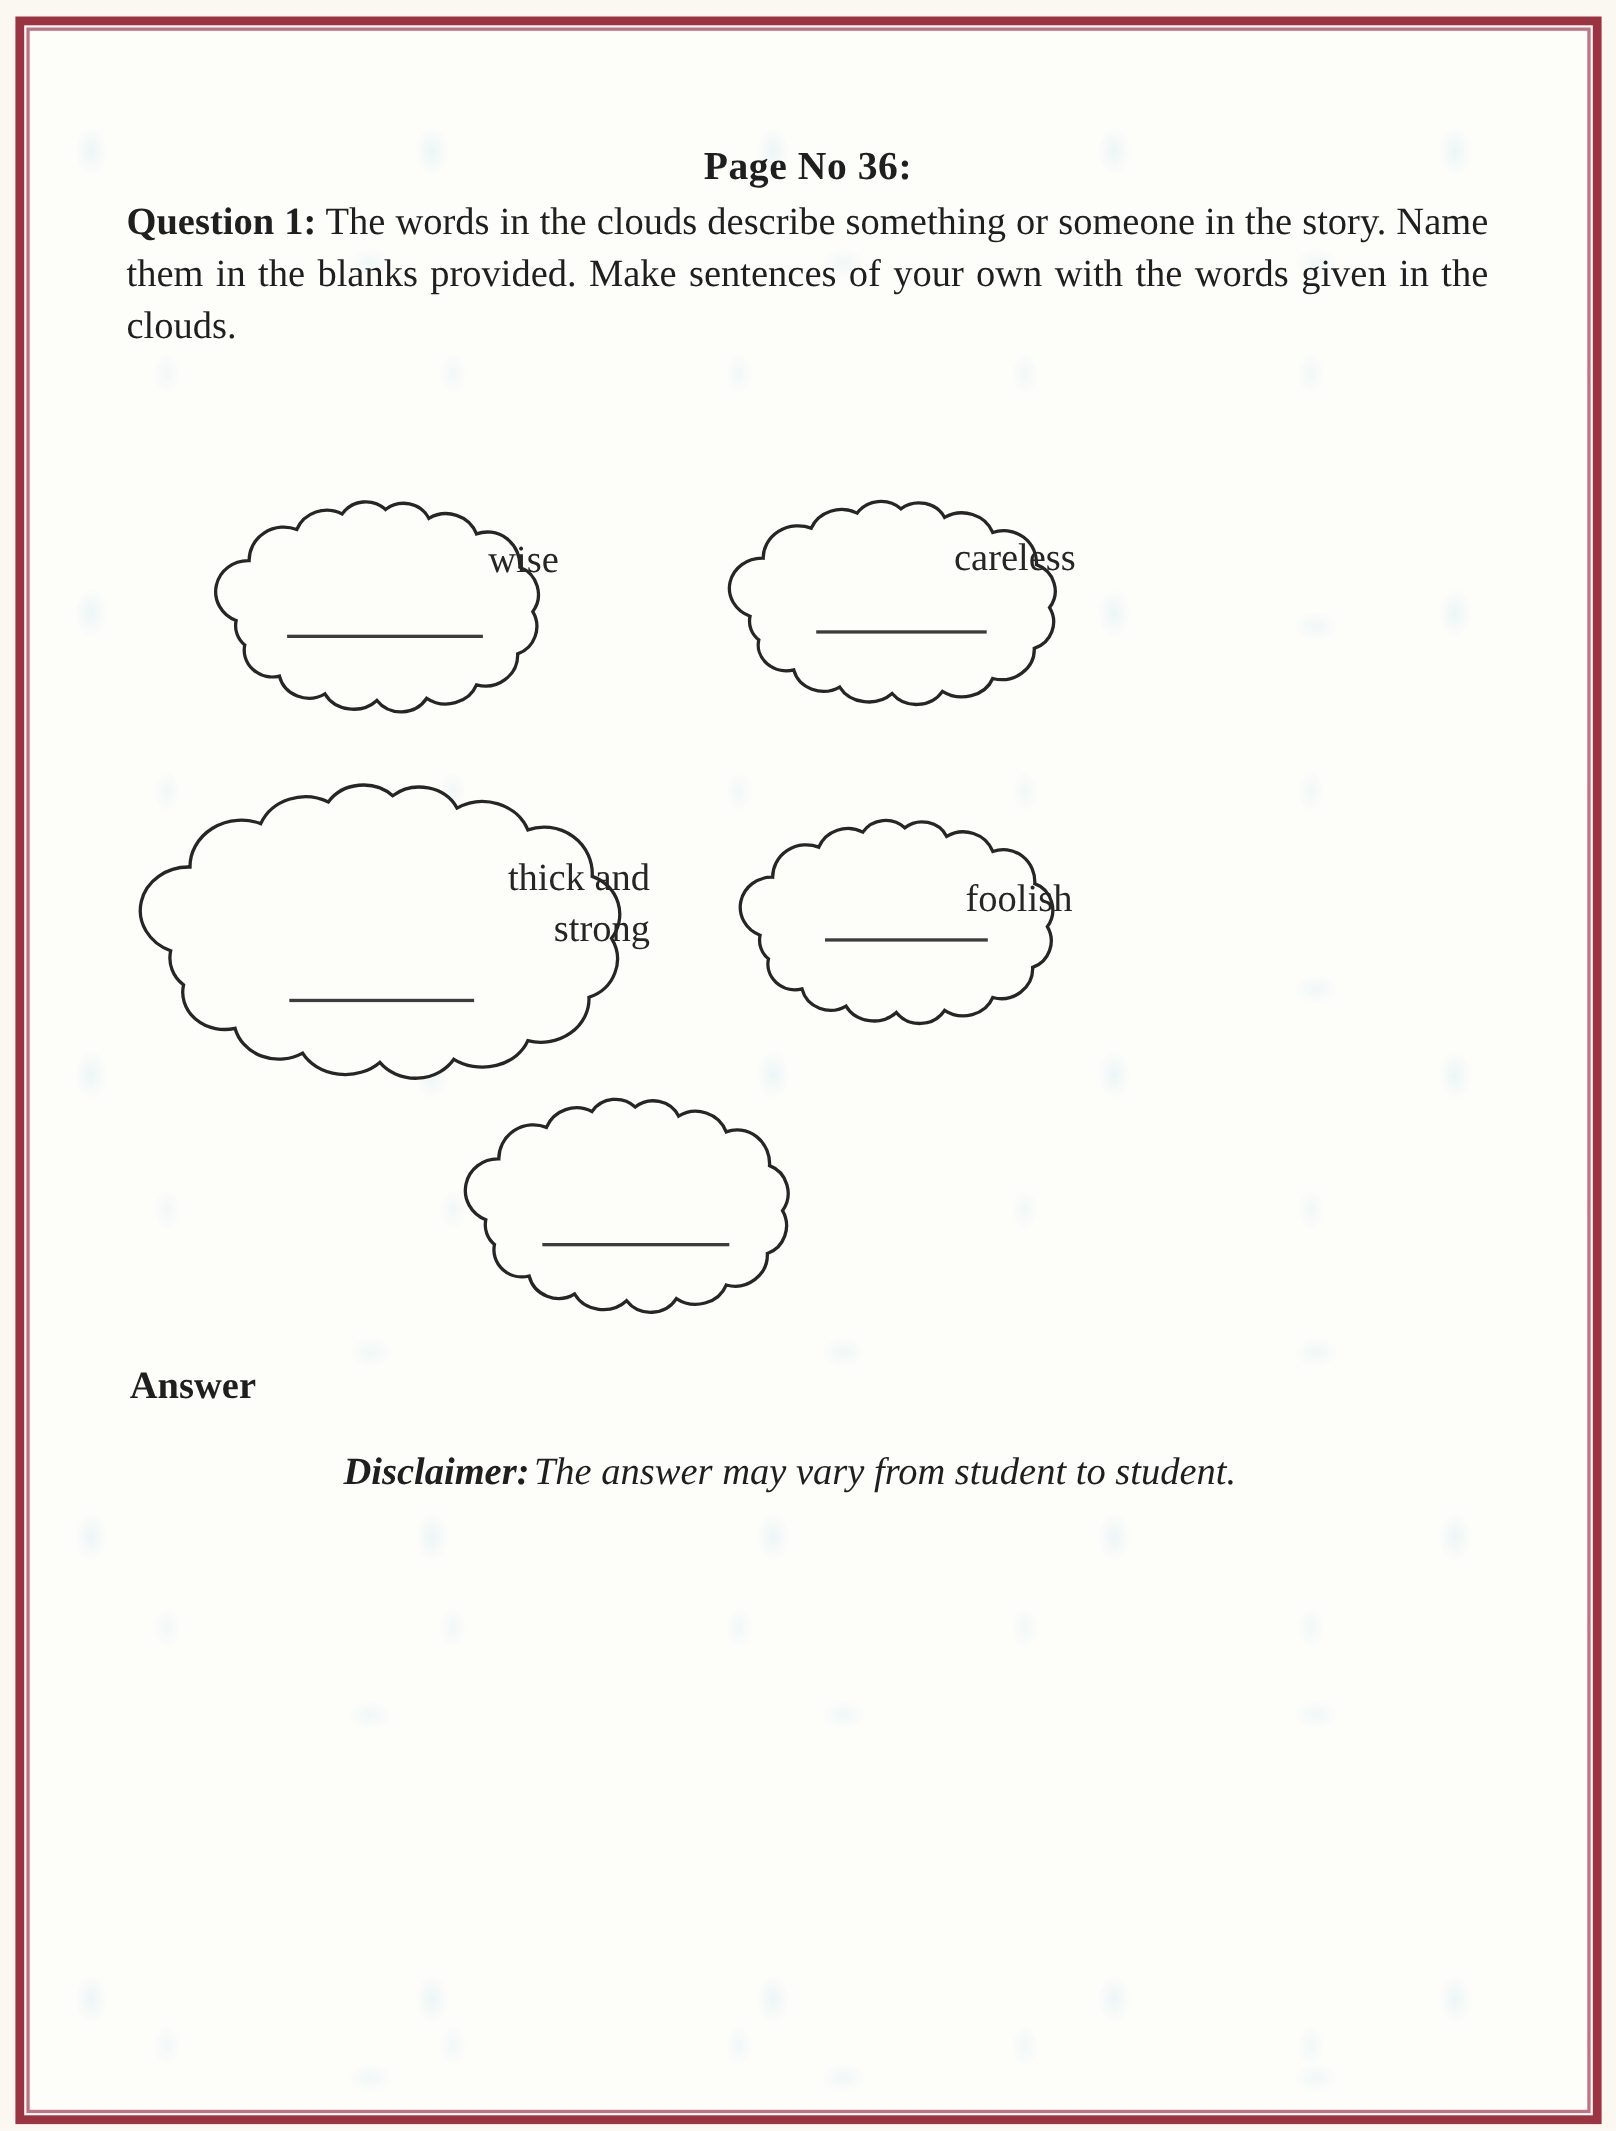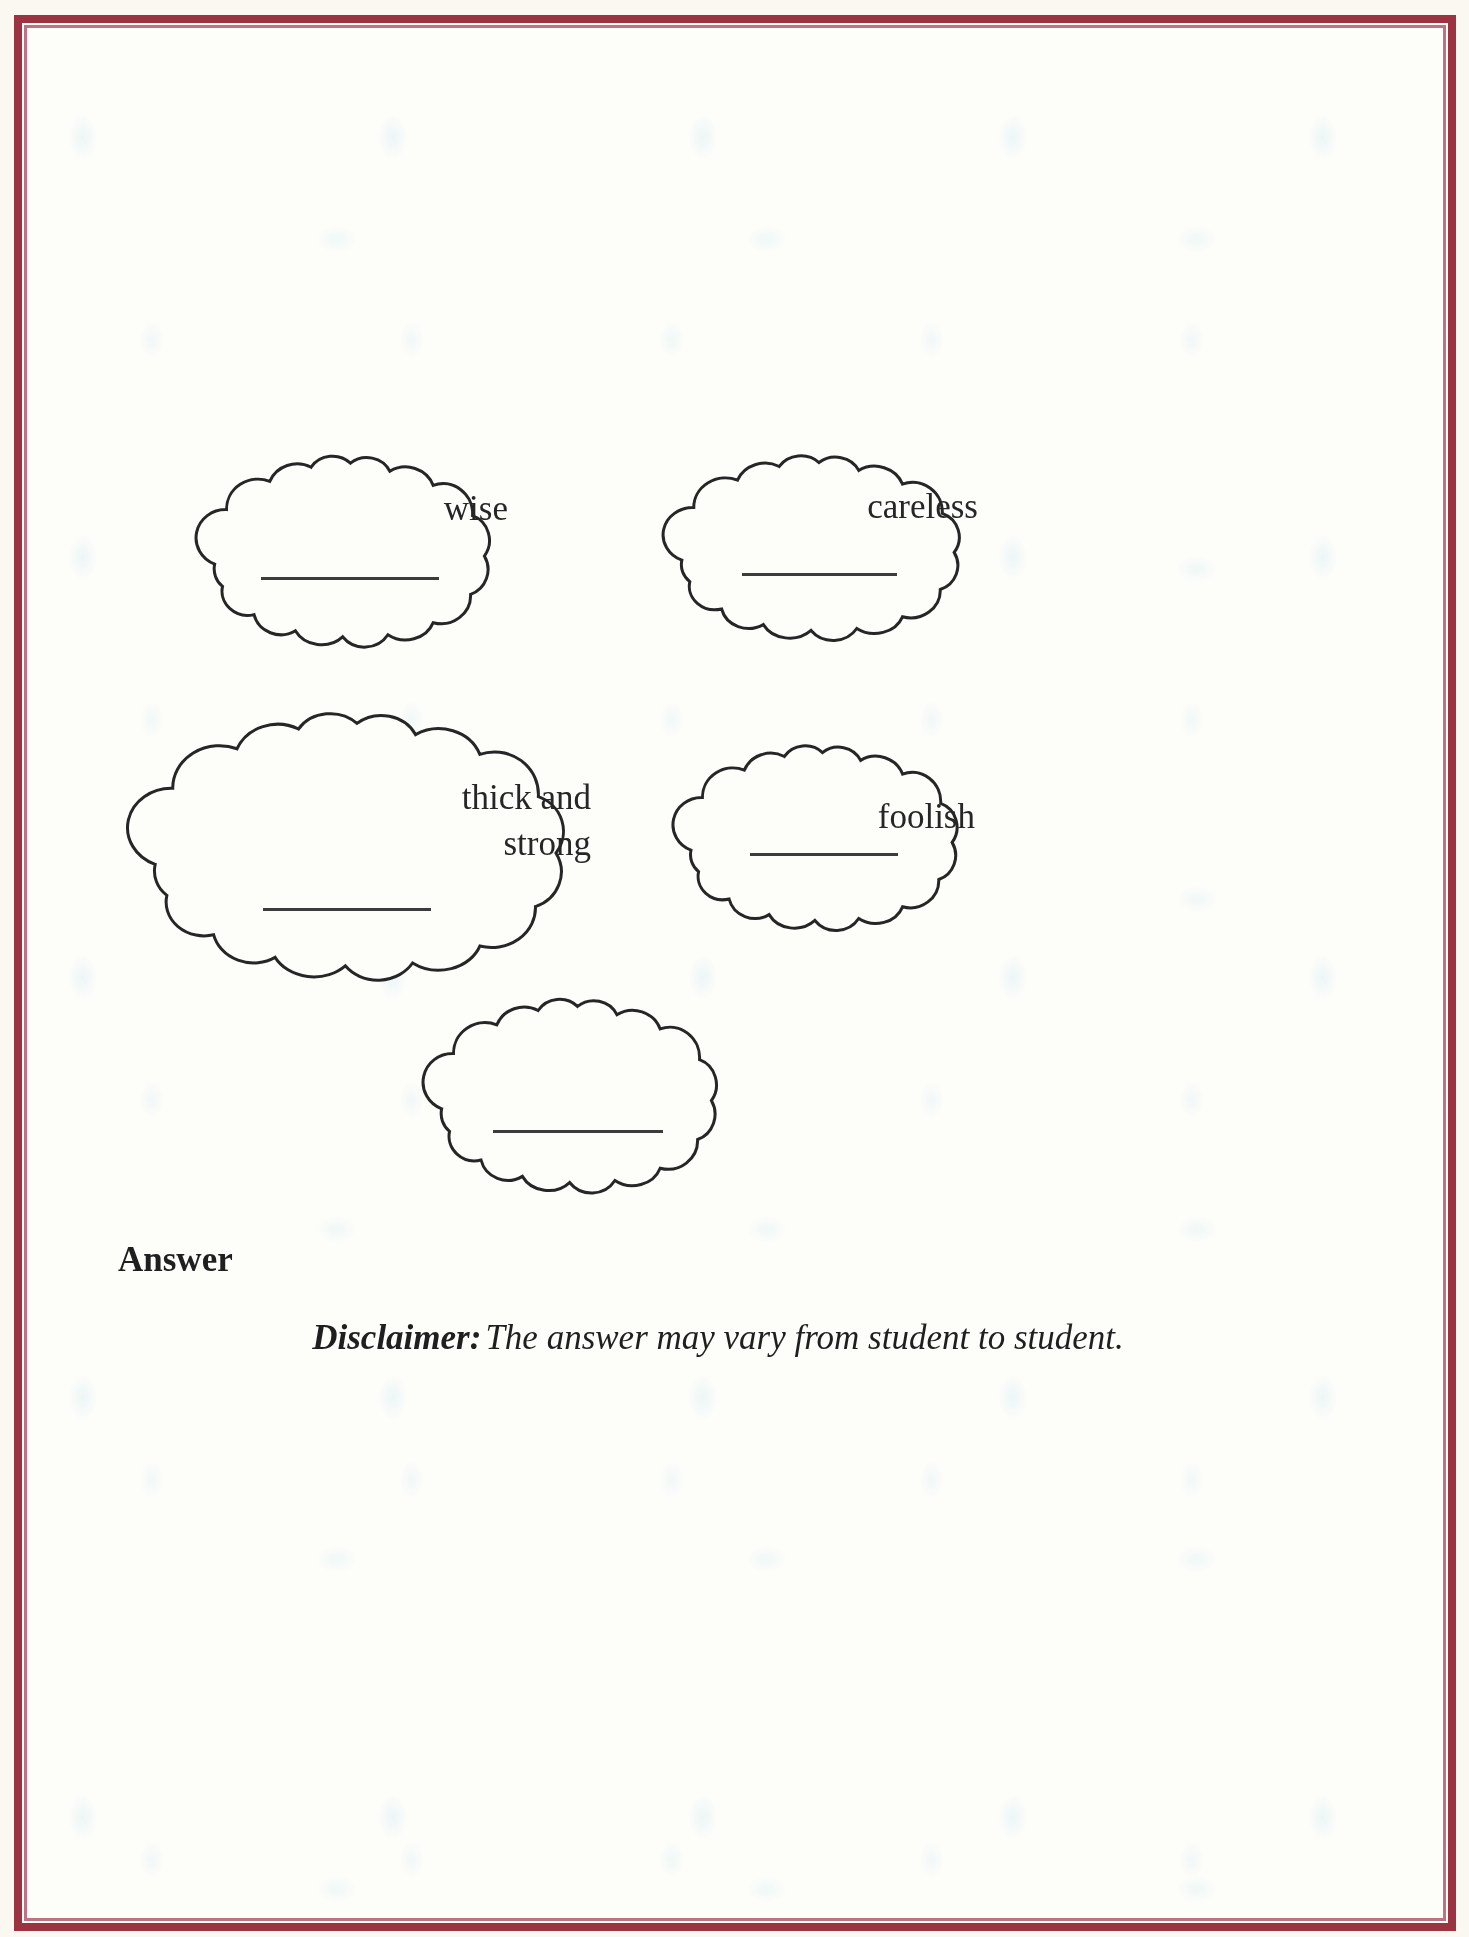--- a/index.html
+++ b/index.html
@@ -70,21 +70,23 @@
 </style>
 </head>
 <body>
 
 <div class="page">
 
   <div class="frame-outer">
     <div class="frame-inner"></div>
   </div>
 
+  <div class="doc-title">Page No 36:</div>
 
+  <div class="question-para"><span class="q-label">Question 1:</span><span> The words in the clouds describe something or someone in the story. Name them in the blanks provided. Make sentences of your own with the words given in the clouds.</span></div>
 
   <div class="cloud" style="left:193px; top:445px; width:315px; height:212px;">
     <svg viewBox="0 0 320 210" preserveAspectRatio="none">
       <path d="M 22 118 A 30 28 0 0 1 34 64 A 32 30 0 0 1 78 36 A 30 28 0 0 1 120 22 A 26 24 0 0 1 160 18 A 26 24 0 0 1 200 26 A 30 28 0 0 1 244 40 A 30 30 0 0 1 284 70 A 26 26 0 0 1 296 110 A 26 26 0 0 1 282 148 A 30 28 0 0 1 244 176 A 30 26 0 0 1 198 188 A 28 26 0 0 1 152 190 A 30 26 0 0 1 104 184 A 28 26 0 0 1 62 168 A 26 24 0 0 1 30 140 A 22 22 0 0 1 22 118 Z" fill="#fdfdfa" stroke="#262626" stroke-width="3" vector-effect="non-scaling-stroke" stroke-linecap="round"></path>
     </svg>
     <div class="cloud-word" style="top:42px;">wise</div>
     <div class="blank-line" style="left:68px; top:132px; width:178px;"></div>
   </div>
 
   <div class="cloud" style="left:660px; top:445px; width:318px; height:205px;">

